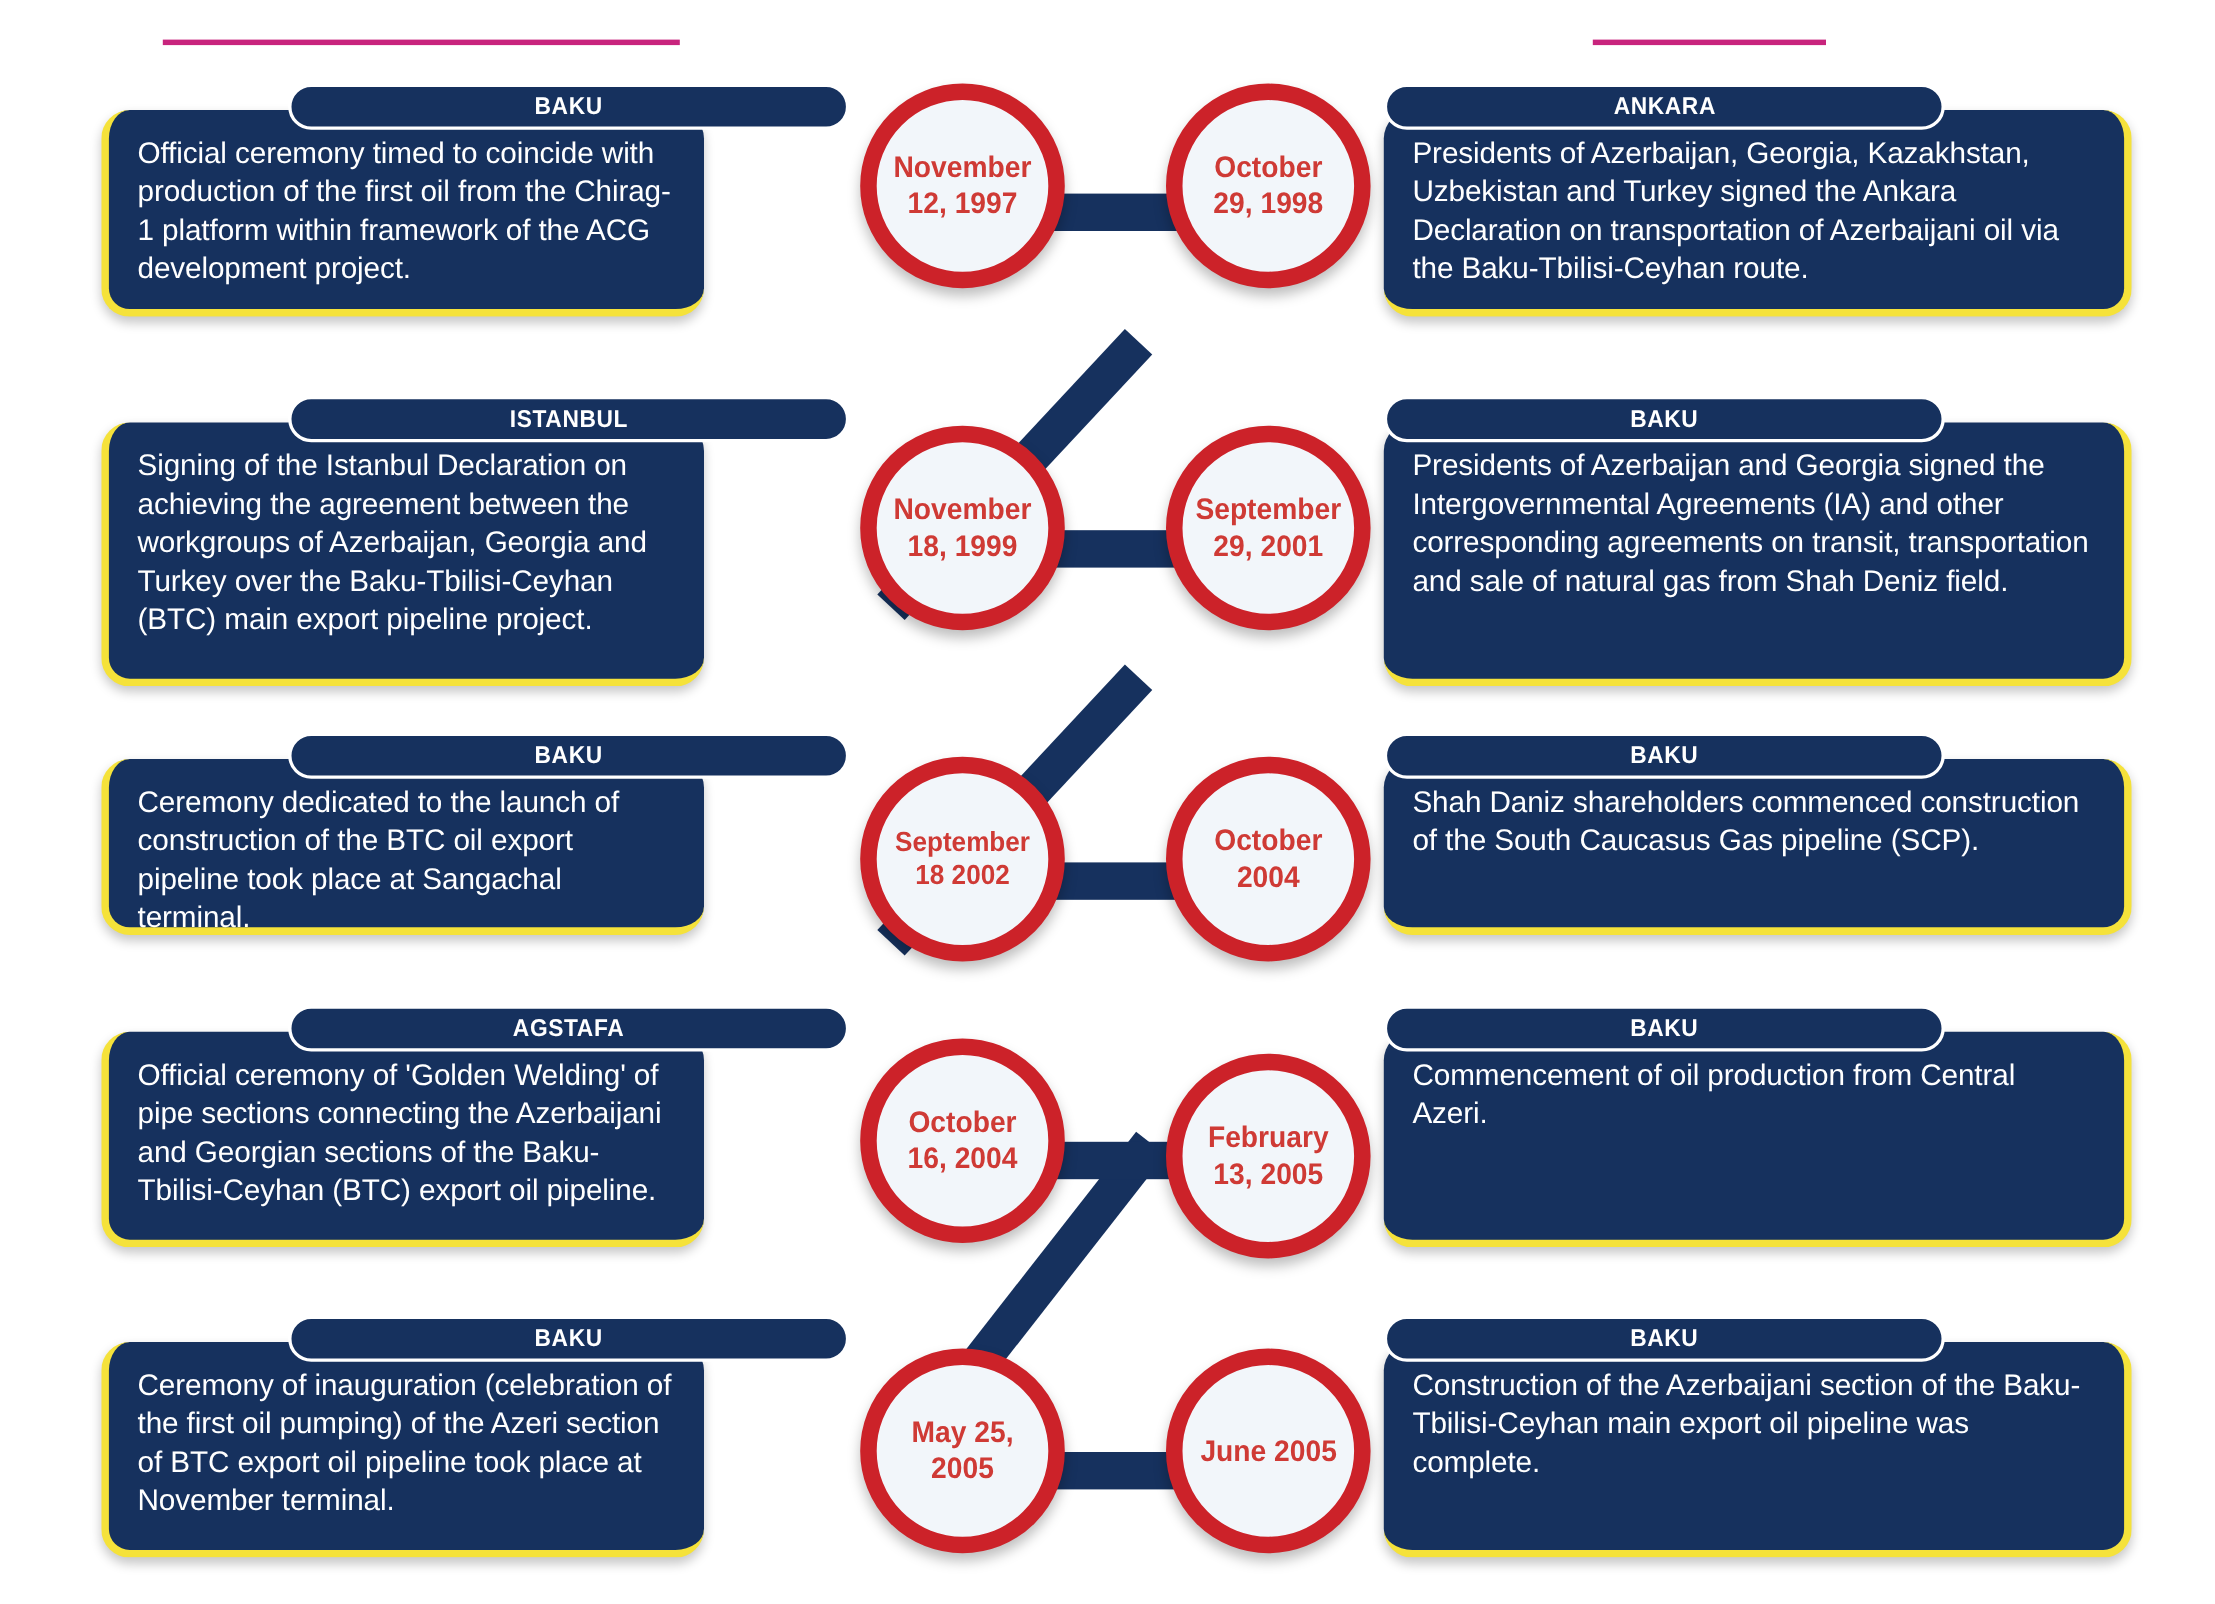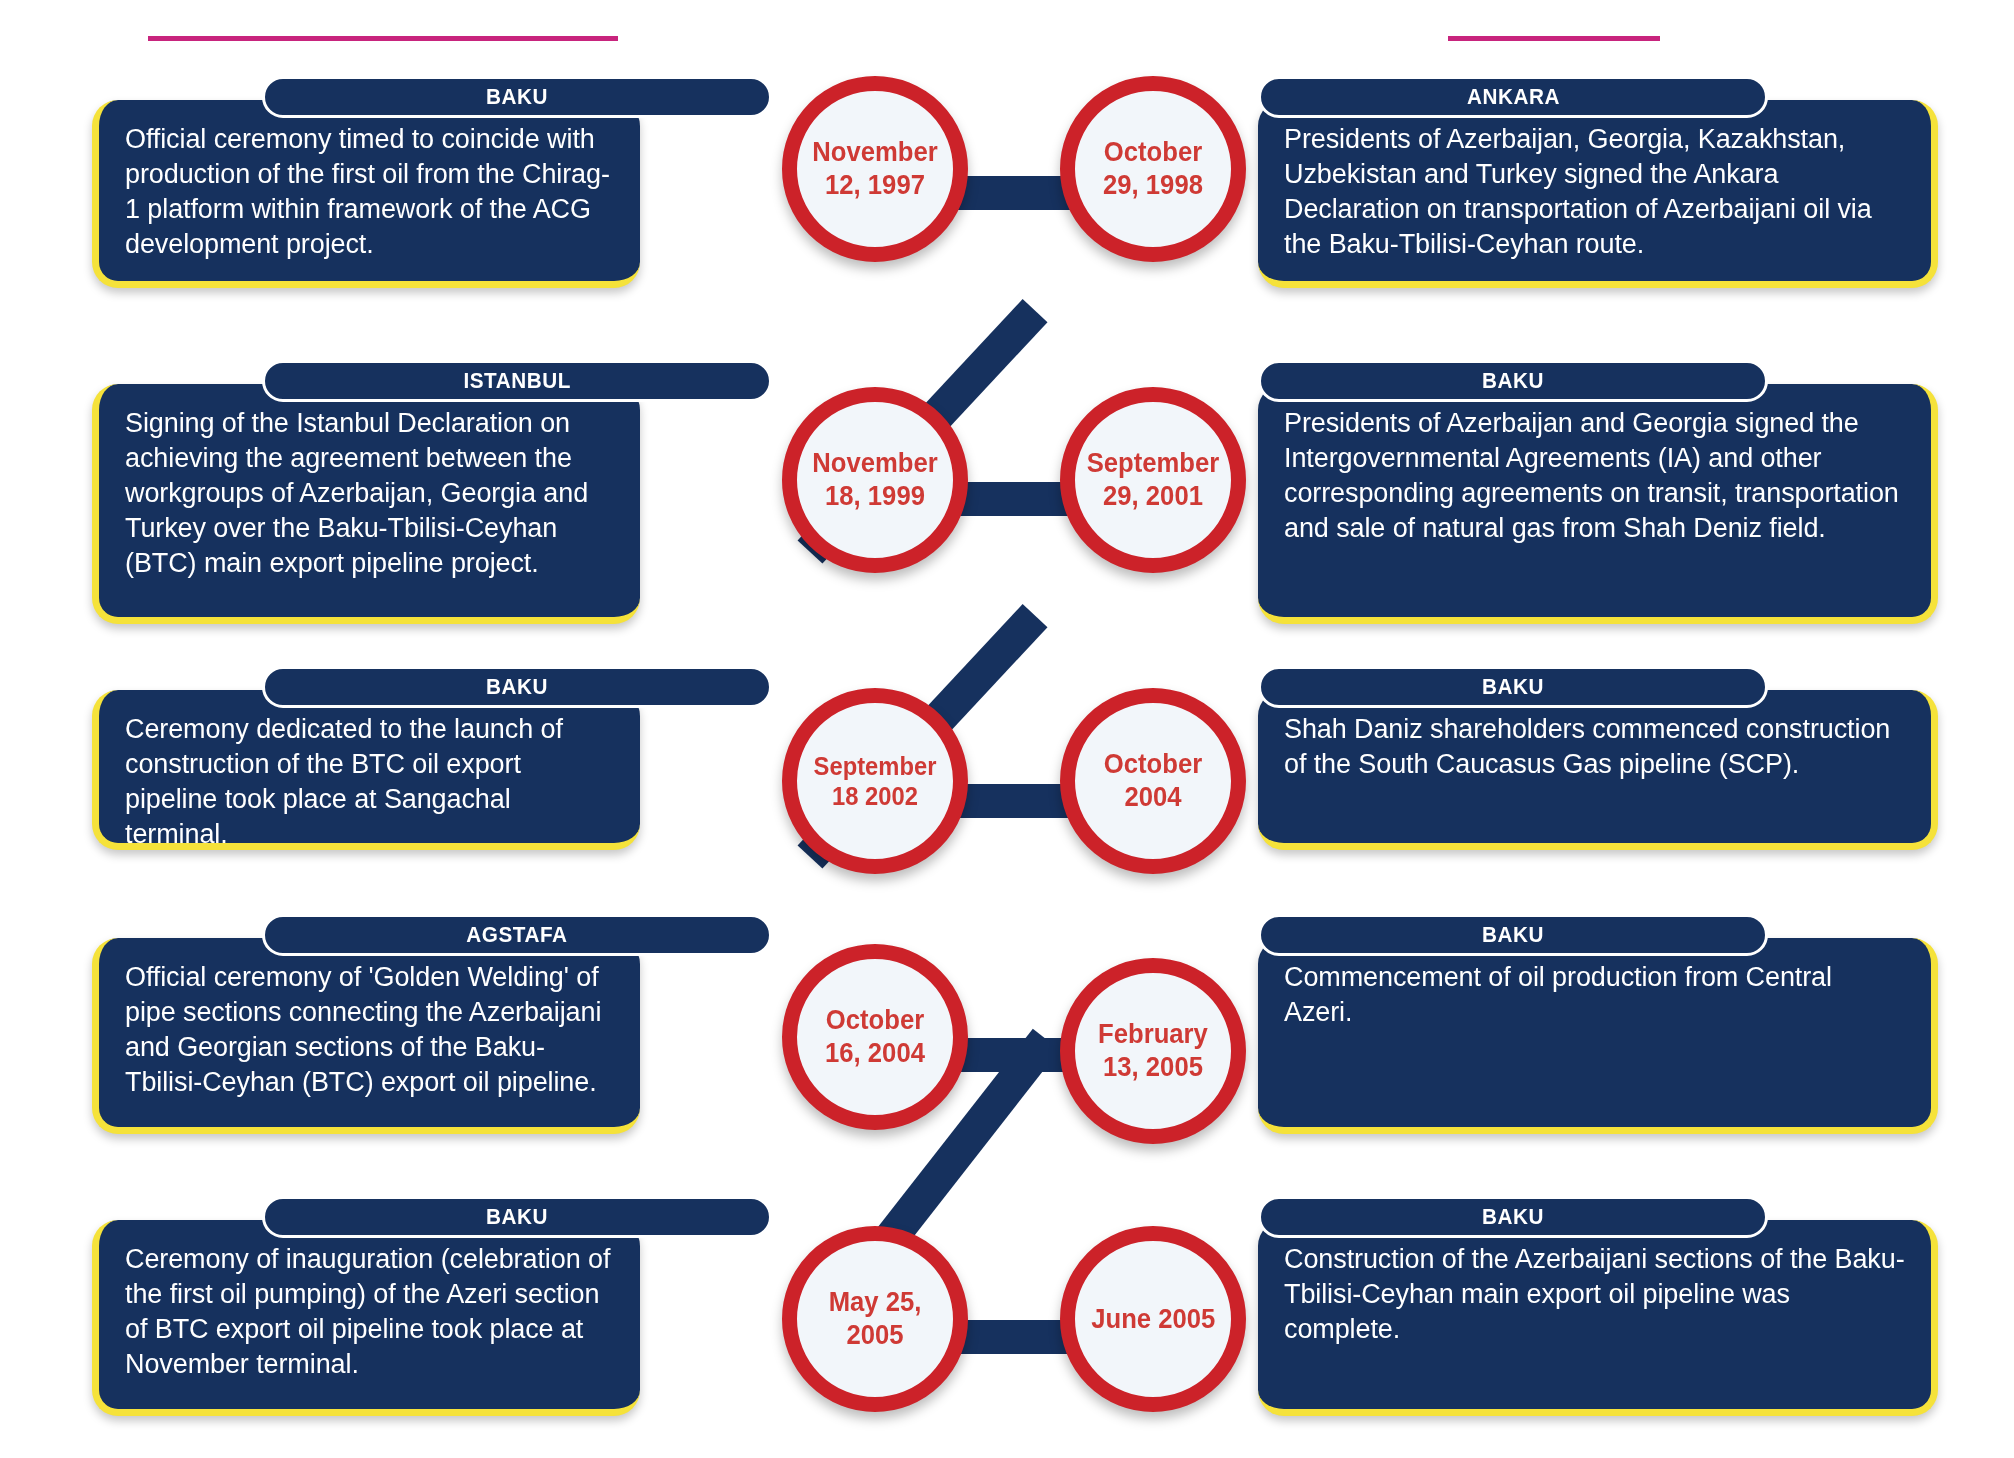--- a/index.html
+++ b/index.html
@@ -250,15 +250,15 @@
     <span>May 25, 2005</span>
   </div>
   <div class="circle c-right" style="top:6px;">
     <span>June 2005</span>
   </div>
 
   <div class="tab right">
     <span>BAKU</span>
   </div>
   <div class="card right" style="height:196px;">
-    <div class="body">Construction of the Azerbaijani sections of the Baku-Tbilisi-Ceyhan main export oil pipeline was complete.</div>
+    <div class="body">Construction of the Azerbaijani section of the Baku-Tbilisi-Ceyhan main export oil pipeline was complete.</div>
   </div>
 </div>
 
 </body></html>

